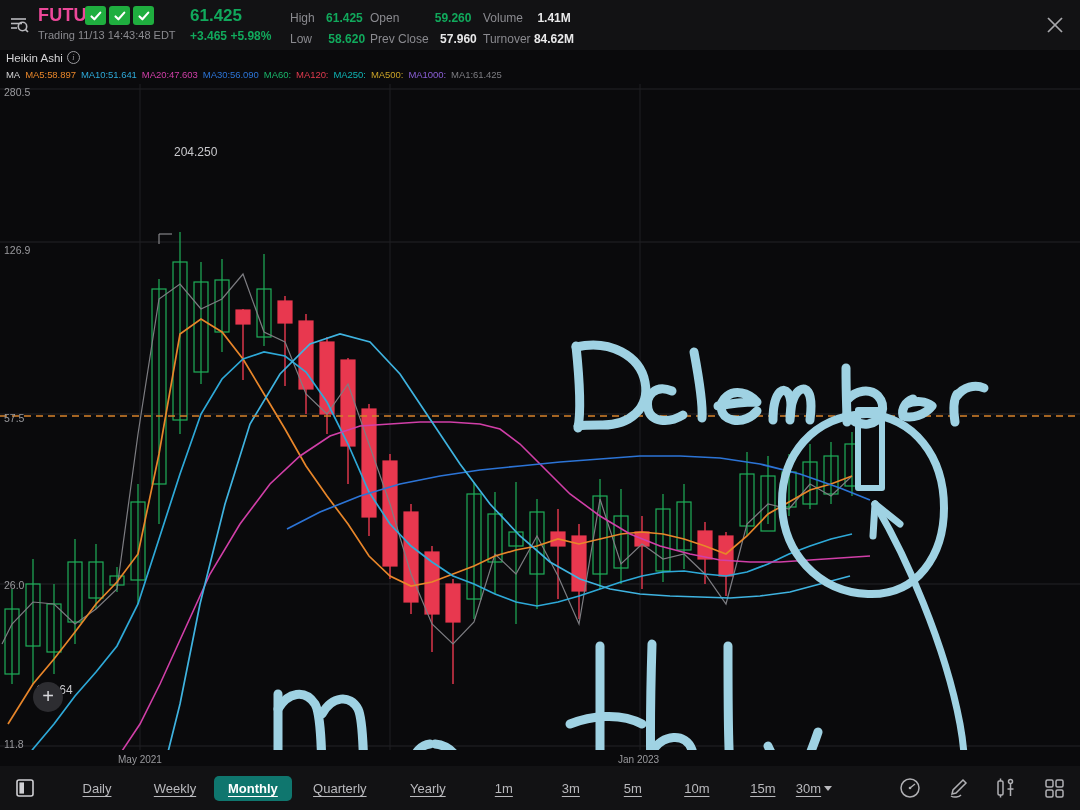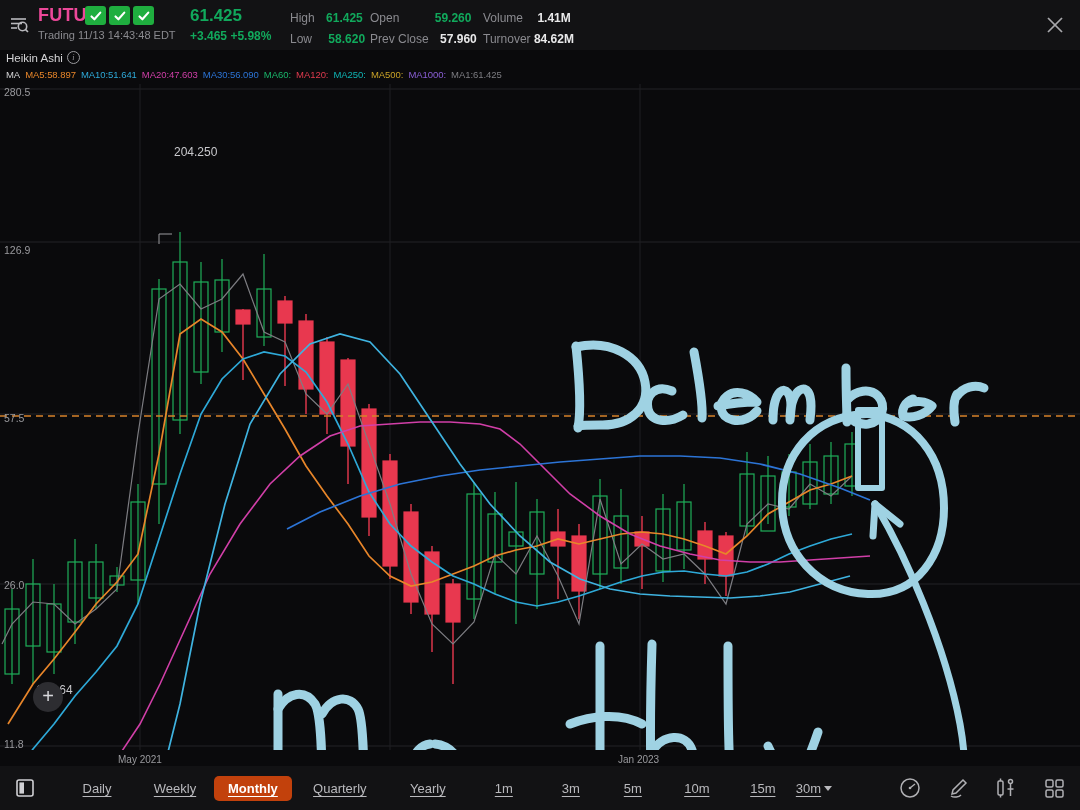--- a/index.html
+++ b/index.html
@@ -40,21 +40,21 @@
   .plusbtn{position:absolute;left:33px;top:682px;width:30px;height:30px;border-radius:50%;
            background:#2d2d31;color:#d8d8dc;font-size:20px;line-height:28px;text-align:center;cursor:pointer;}
 
   
   .botbar{position:absolute;left:0;bottom:0;width:1080px;height:44px;background:#121214;
           display:flex;align-items:center;}
   .panel-ico{margin-left:14px;width:22px;height:22px;cursor:pointer;}
   .tfs{display:flex;align-items:center;margin-left:22px;gap:0;}
   .tf{font-size:13px;color:#b9b9bd;text-decoration:underline;text-underline-offset:3px;
       padding:5px 0;cursor:pointer;text-align:center;}
-  .tf.active{background:#c2410c;border-radius:5px;color:#fff;font-weight:bold;padding:5px 14px;}
+  .tf.active{background:#0f766e;border-radius:5px;color:#fff;font-weight:bold;padding:5px 14px;}
   .caret{display:inline-block;margin-left:3px;border-left:4px solid transparent;border-right:4px solid transparent;
          border-top:5px solid #b9b9bd;vertical-align:1px;}
   .tools{margin-left:auto;margin-right:14px;display:flex;gap:24px;align-items:center;}
   .tools div{cursor:pointer;width:24px;height:24px;}
 </style>
 </head>
 <body>
 
 <div id="app">
 

